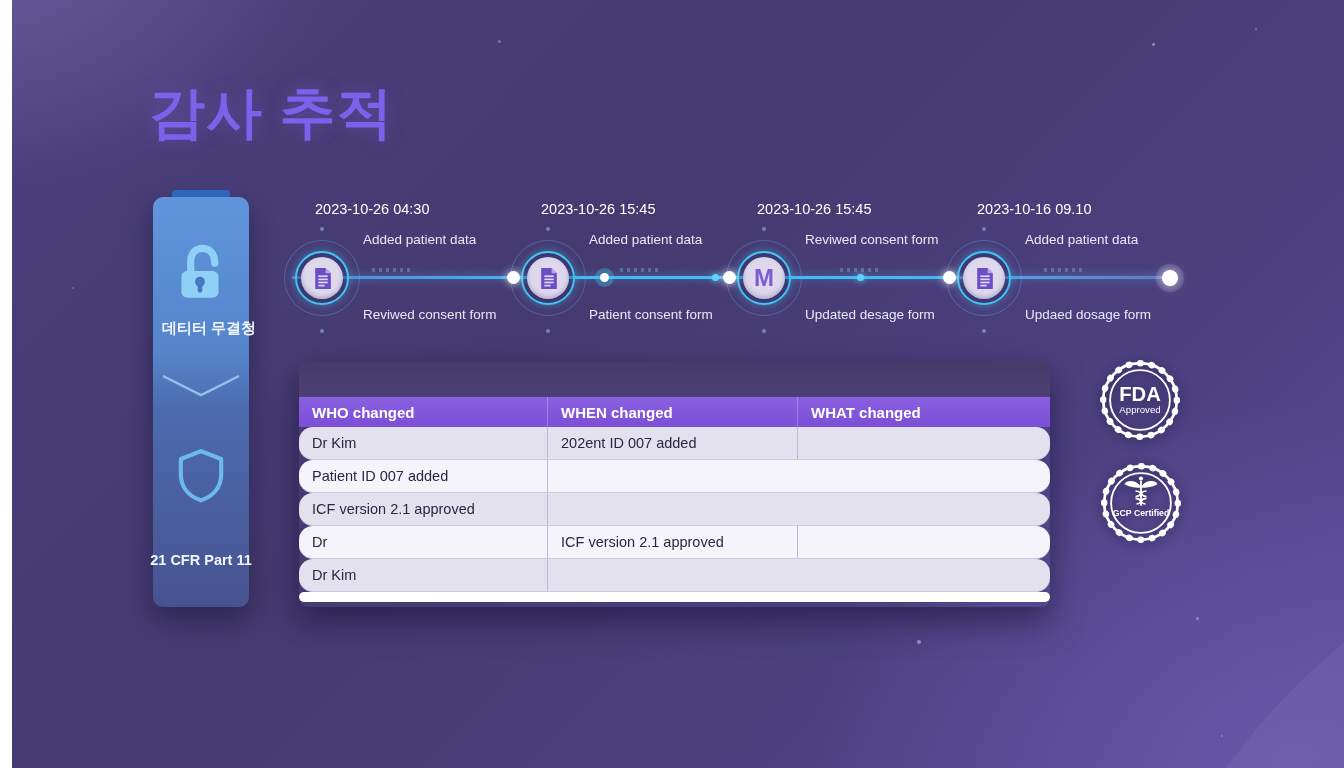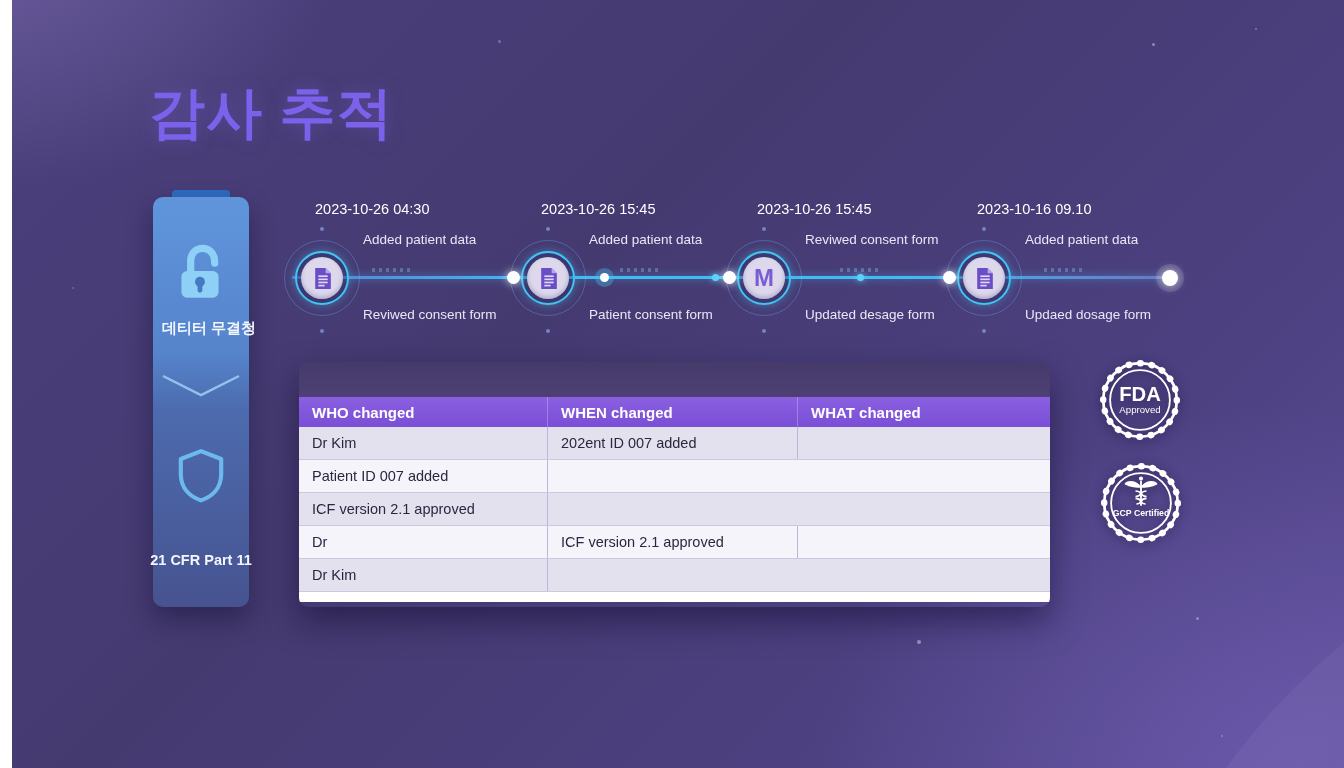--- a/index.html
+++ b/index.html
@@ -91,21 +91,21 @@
     position:absolute; left:287px; top:362px; width:751px; height:245px;
     border-radius:9px; overflow:hidden;
     box-shadow:0 14px 32px rgba(15,8,45,.5);
   }
   .table-topbar { height:35px; background:linear-gradient(180deg,#463a6a,#4d4074); }
   .thead { display:grid; grid-template-columns:249px 250px 252px; height:30px;
     background:linear-gradient(180deg,#8a5fe0,#7a4fd6); }
   .thcell { color:#ffffff; font-size:15px; font-weight:700; display:flex; align-items:center;
     padding-left:13px; border-right:1px solid rgba(255,255,255,.25); }
   .thcell:last-child { border-right:none; }
-  .trow { display:grid; grid-template-columns:249px 250px 252px; height:33px; border-bottom:1px solid #cdc7e0; }
+  .trow { display:grid; grid-template-columns:249px 250px 252px; height:33px; border-bottom:1px solid #cdc7e0;border-radius:14px; }
   .trow:nth-child(odd)  { background:#e4e1ef; }
   .trow:nth-child(even) { background:#f5f4fa; }
   .trow.partial { height:10px; border-bottom:none; background:#ffffff; }
   .tcell { color:#2a2740; font-size:14.5px; display:flex; align-items:center;
     padding-left:13px; border-right:1px solid #beb7d8; }
   .tcell:last-child { border-right:none; }
 
   
   .badge { position:absolute; width:92px; height:92px; }
   .badge svg { filter:drop-shadow(0 2px 6px rgba(10,5,40,.45)); }

